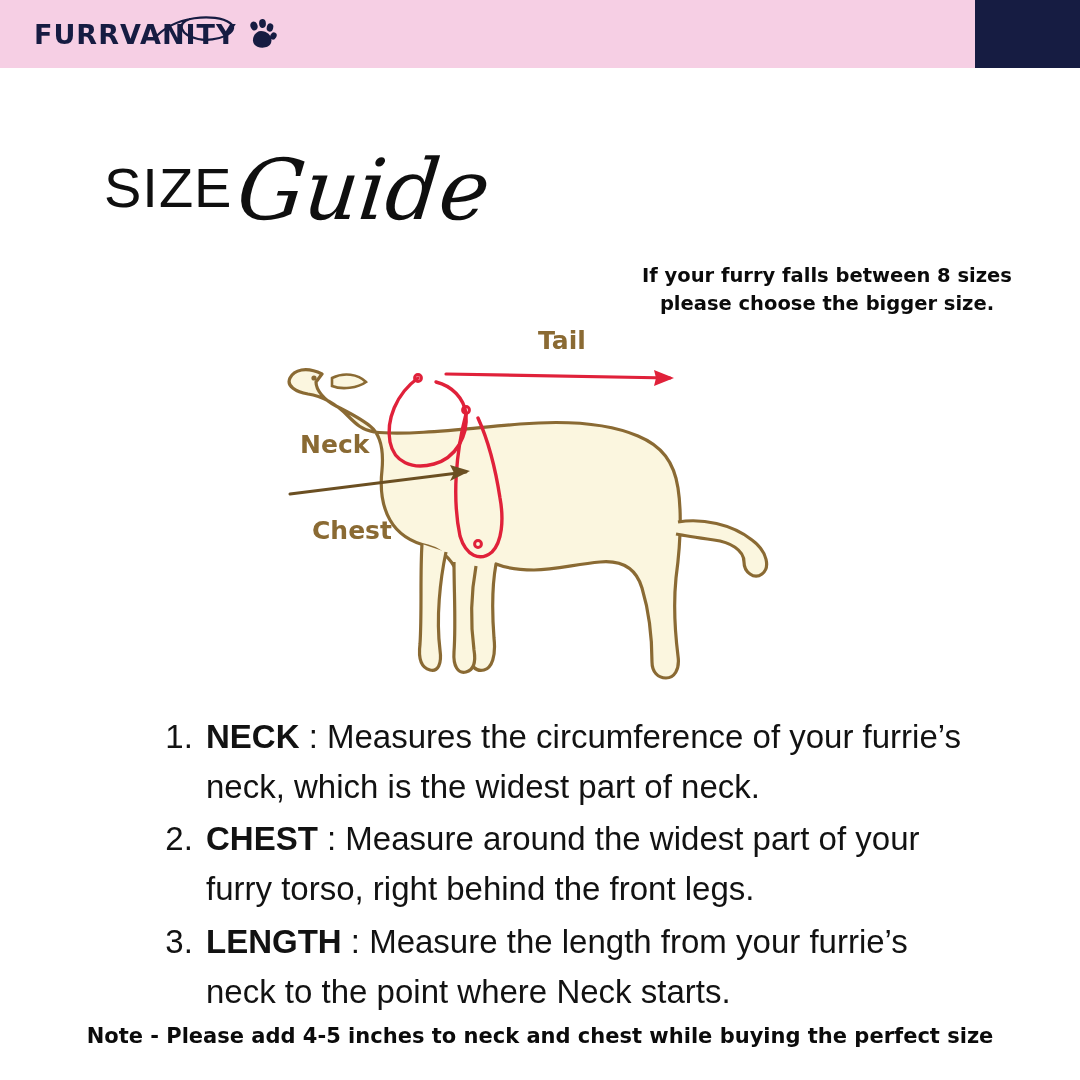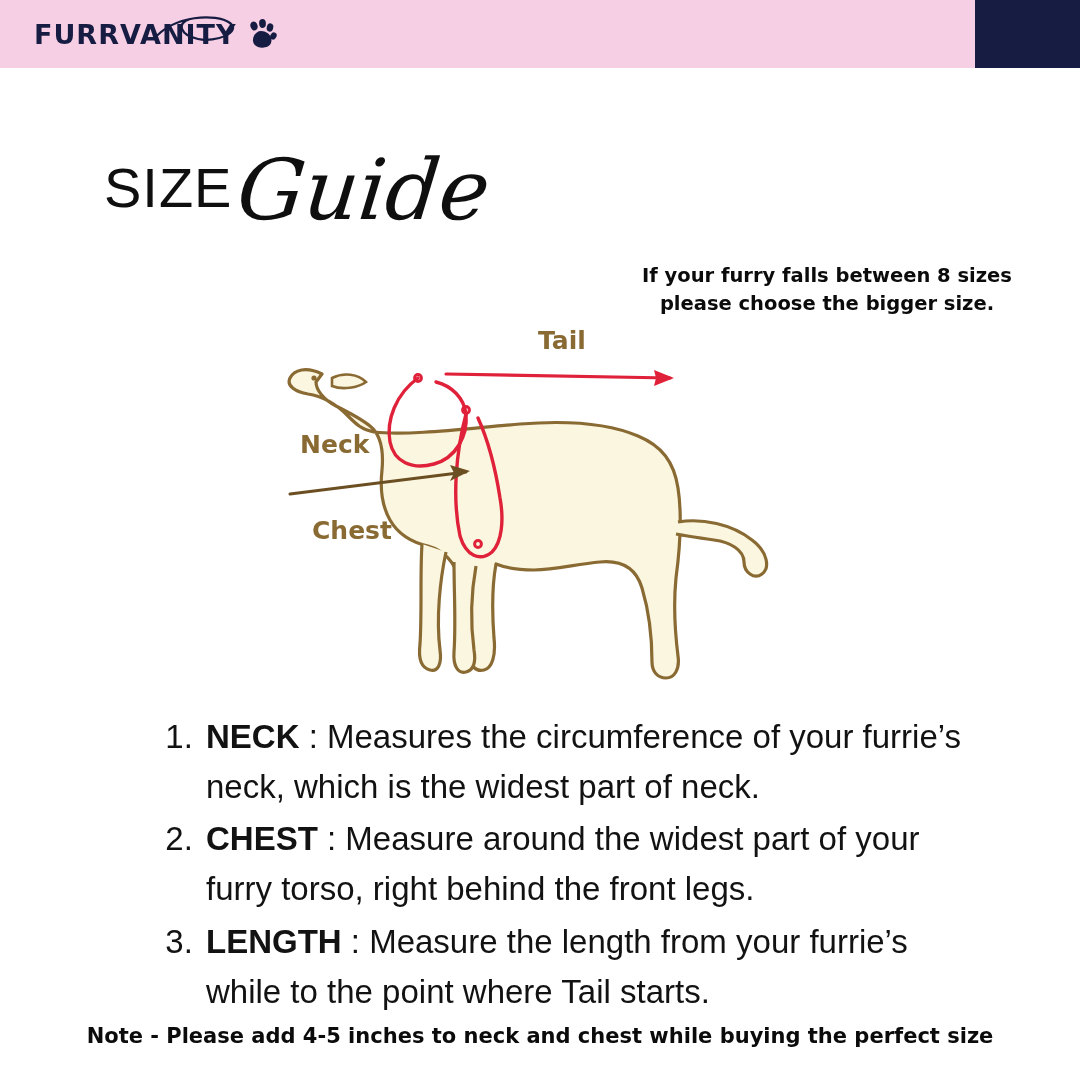--- a/index.html
+++ b/index.html
@@ -271,18 +271,18 @@
 
 <div class="instructions">
   <ol>
     <li>
       <span class="term">NECK</span><span> : Measures the circumference of your furrie’s neck, which is the widest part of neck.</span>
     </li>
     <li>
       <span class="term">CHEST</span><span> : Measure around the widest part of your furry torso, right behind the front legs.</span>
     </li>
     <li>
-      <span class="term">LENGTH</span><span> : Measure the length from your furrie’s while to the point where Tail starts.</span>
+      <span class="term">LENGTH</span><span> : Measure the length from your furrie’s neck to the point where Neck starts.</span>
     </li>
   </ol>
 </div>
 
 <div class="bottom-note">Note - Please add 4-5 inches to neck and chest while buying the perfect size</div>
 
 </body></html>

